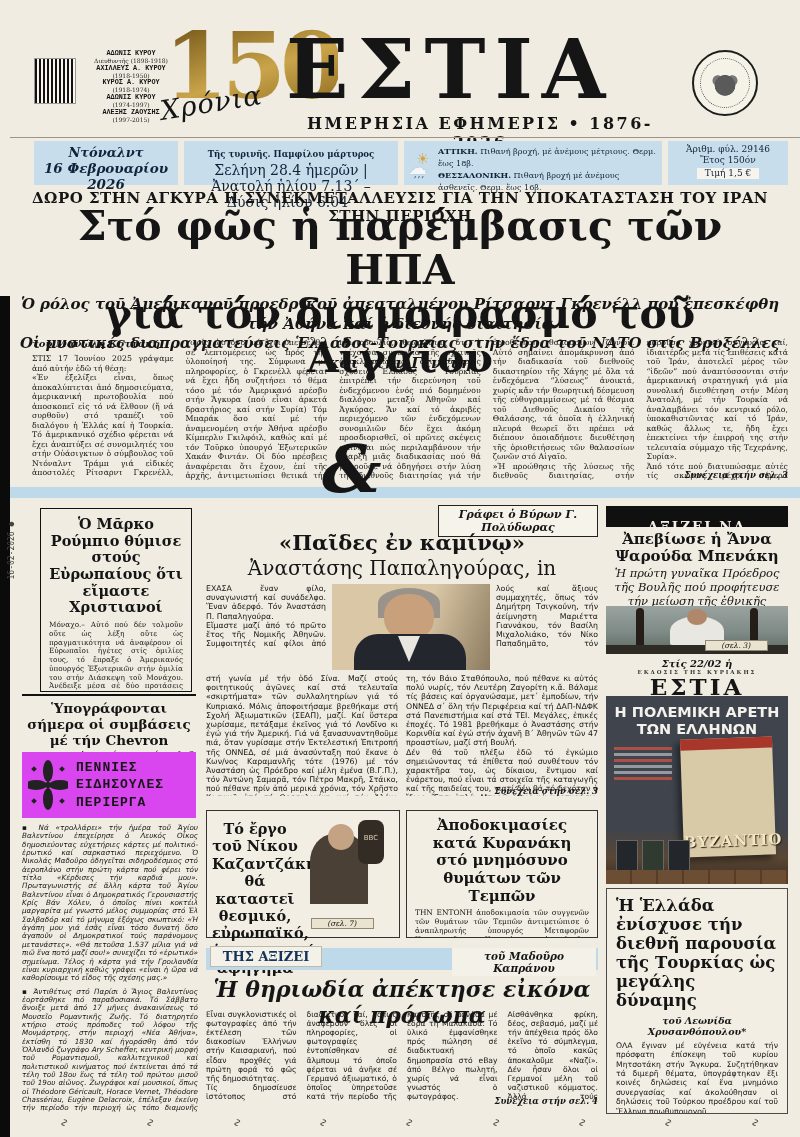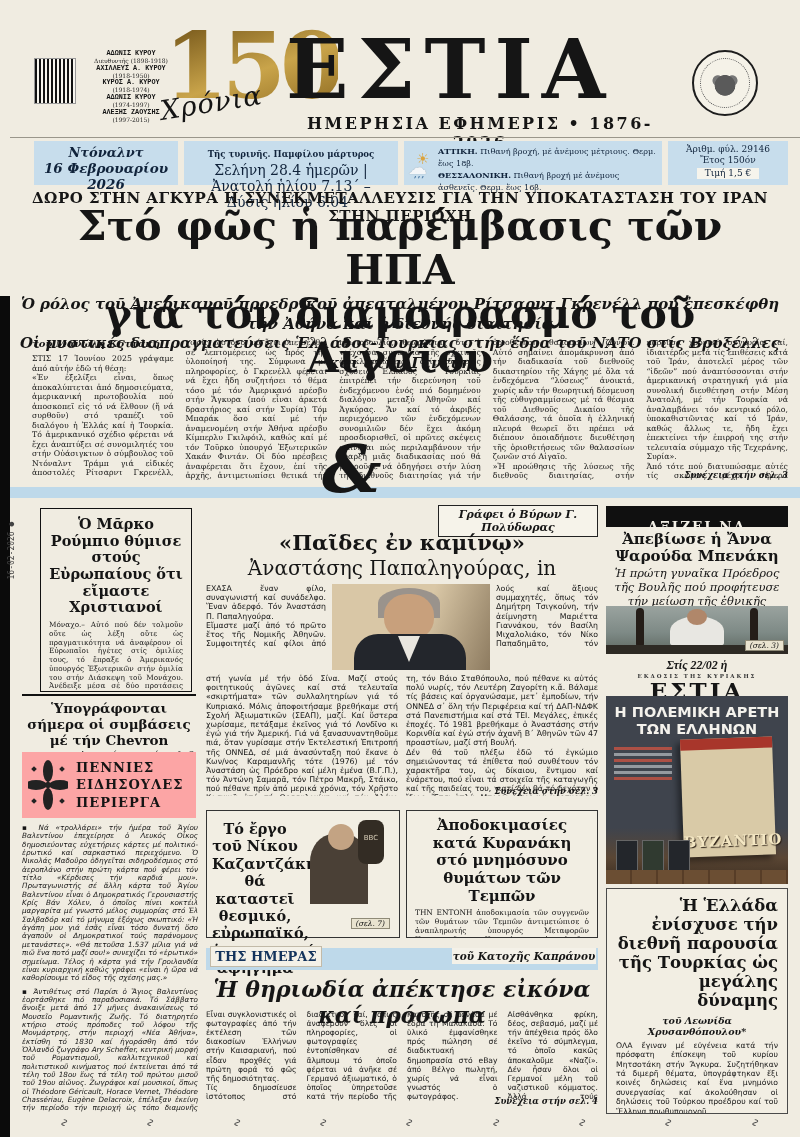--- a/index.html
+++ b/index.html
@@ -66,21 +66,21 @@
   .band{left:10px;top:487px;width:790px;height:11px;background:#bed9ea;}
   .amp{left:322px;top:436px;font-size:66px;font-weight:bold;font-style:italic;z-index:5;line-height:1;}
 
   
   .rubio{left:40px;top:508px;width:152px;height:184px;border:1.4px solid #111;padding:7px 8px;background:#f0ece1;overflow:hidden;}
   .rubio h3{margin:0 0 5px;font-size:14.5px;line-height:1.15;text-align:center;}
   .rubio .bd{font-size:7.3px;line-height:1.2;}
   .chevron{left:22px;top:694px;width:174px;border-top:2px solid #111;border-bottom:2px solid #111;padding:4px 2px 3px;}
   .chevron h3{margin:0;font-size:13.5px;line-height:1.2;text-align:center;}
   .chevron .note{font-style:italic;font-size:8.8px;text-align:right;margin-top:1px;}
-  .pennies{left:22px;top:752px;width:174px;height:66px;background:#fca5a5;display:flex;align-items:center;padding:4px 6px;}
+  .pennies{left:22px;top:752px;width:174px;height:66px;background:#d946ef;display:flex;align-items:center;padding:4px 6px;font-family:Liberation Mono, monospace;}
   .pennies .labels{font-size:13px;font-weight:bold;letter-spacing:1px;line-height:1.35;margin-left:8px;}
   .penn-items{left:22px;top:824px;width:176px;height:288px;font-size:7.2px;line-height:1.16;font-style:italic;overflow:hidden;}
   .penn-items .it{margin-bottom:5px;}
   .penn-items{font-family:"DejaVu Sans",sans-serif;}
 
   
   .mem-byline{left:438px;top:505px;width:160px;border:1px solid #222;background:#f6f3ea;
       font-size:11px;font-style:italic;text-align:center;padding:2px 4px;font-weight:bold;}
   .mem-title{left:206px;top:530px;width:392px;text-align:center;font-size:21px;font-weight:bold;}
   .mem-sub{left:206px;top:556px;width:392px;text-align:center;font-size:20px;}
@@ -99,41 +99,41 @@
   .mem-cont{left:470px;top:786px;width:128px;}
 
   
   .kaz{left:206px;top:810px;width:194px;height:128px;border:1px solid #333;background:#f2eee3;display:flex;padding:5px;}
   .kaz .t{width:86px;font-size:14.5px;font-weight:bold;text-align:center;line-height:1.2;padding-top:4px;}
   .kaz .ph{position:relative;flex:1;margin-left:4px;background:linear-gradient(120deg,#cdb globalization 0,#cdb58f 0%,#b39a74 70%,#8d7353);overflow:hidden;}
   .kaz .mic{position:absolute;right:10px;top:4px;width:26px;height:44px;border-radius:8px;background:#332c24;
       color:#d8cdb8;font-size:7px;text-align:center;padding-top:14px;font-family:"DejaVu Sans",sans-serif;}
   .kaz .man{position:absolute;left:8px;top:18px;width:58px;height:70px;border-radius:40% 40% 0 0;background:#4a4036;}
   .kaz .head{position:absolute;left:26px;top:8px;width:26px;height:26px;border-radius:50%;background:#c3a383;}
-  .capchip{position:absolute;right:4px;bottom:3px;background:#e9e3cf;border:1px solid #8f8a77;
-      font-size:7.5px;font-style:italic;padding:0 4px;}
+  .capchip{position:absolute;right:20px;bottom:3px;background:#e9e3cf;border:1px solid #8f8a77;
+      font-size:7.5px;font-style:italic;padding:0 16px;}
   .kyr{left:406px;top:810px;width:192px;height:128px;border:1px solid #333;padding:6px 8px;overflow:hidden;background:#f2eee3;}
   .kyr h3{margin:0 0 4px;font-size:15px;line-height:1.18;text-align:center;}
   .kyr .bd{font-size:7.4px;line-height:1.2;}
 
   
   .worth-hdr{left:606px;top:506px;width:182px;height:21px;background:#101010;color:#f2efe6;
       text-align:center;font-size:13.5px;font-weight:bold;letter-spacing:2px;padding-top:12px;}
   .ben-title{left:606px;top:531px;width:182px;text-align:center;font-size:15px;font-weight:bold;line-height:1.15;}
   .ben-deck{left:606px;top:567px;width:182px;text-align:center;font-size:11.5px;font-style:italic;line-height:1.2;}
   .ben-photo{left:606px;top:606px;width:182px;height:48px;background:
       linear-gradient(180deg,#9aa39f 0%,#7e8a86 55%,#5d665f);overflow:hidden;}
   .ben-photo .fig{position:absolute;left:64px;top:10px;width:54px;height:30px;border-radius:50% 50% 10% 10%;background:#e8e7e2;}
   .ben-photo .hd{position:absolute;left:81px;top:3px;width:20px;height:16px;border-radius:50%;background:#b0876a;}
   .ben-photo .p1,.ben-photo .p2{position:absolute;top:2px;width:8px;height:40px;background:#241d18;border-radius:4px;}
   .ben-photo .p1{left:30px;} .ben-photo .p2{right:30px;}
   .ben-photo .desk{position:absolute;left:0;bottom:0;width:100%;height:9px;background:#2e2a24;}
 
   .sun-banner{left:606px;top:658px;width:182px;text-align:center;}
-  .sun-banner .l1{font-size:12px;font-weight:bold;font-style:italic;font-family:Liberation Serif, serif;}
+  .sun-banner .l1{font-size:10px;font-weight:bold;font-style:italic;}
   .sun-banner .l2{font-size:5.5px;letter-spacing:2px;font-weight:bold;color:#333;}
   .sun-banner .l3{font-size:23px;font-weight:bold;letter-spacing:3px;line-height:1;}
   .sun-banner .bar{width:120px;height:3px;background:#555;margin:2px auto 0;}
 
   .ad{left:606px;top:696px;width:182px;height:188px;background:linear-gradient(180deg,#3f444d 0 70%,#5a4634 86%,#3a2c1f);overflow:hidden;}
   .ad .t{color:#f4f2ec;font-weight:bold;font-size:14.5px;text-align:center;line-height:1.15;
       font-family:"DejaVu Sans",sans-serif;margin-top:8px;}
   .ad .redlines{position:absolute;left:8px;top:48px;width:58px;}
   .ad .redlines i{display:block;height:3px;margin:3px 0;background:#c05244;opacity:.85;}
   .ad .redlines i.w{background:#cfd3d8;opacity:.6;}
@@ -145,21 +145,21 @@
       radial-gradient(ellipse at 70% 55%,#6b3f23 0 28%,transparent 32%),#cbb astonishing;}
   .ad .book .bt{position:absolute;left:0;right:0;bottom:6px;text-align:center;color:#f3e6c2;
       font-weight:bold;font-size:15px;letter-spacing:1px;text-shadow:1px 1px 1px #2b1f14;}
   .ad .thumbs{position:absolute;left:10px;bottom:10px;display:flex;gap:4px;}
   .ad .thumbs i{display:block;width:20px;height:32px;background:#23262b;border:1px solid #666;}
   .ad .thumbs i:nth-child(2){background:#303a30;}
   .ad .floor{position:absolute;left:0;bottom:0;width:100%;height:14px;
       background:repeating-linear-gradient(90deg,#6b4e33 0 24px,#573d27 24px 26px);}
 
   .turkey{left:606px;top:888px;width:182px;height:226px;border:1px solid #4a4a4a;padding:8px 9px;overflow:hidden;background:#f2eee3;}
-  .turkey h3{margin:0 0 4px;font-size:16.5px;line-height:1.15;text-align:right;}
+  .turkey h3{margin:0 0 4px;font-size:16.5px;line-height:1.15;text-align:left;}
   .turkey .byl{font-size:9.5px;font-weight:bold;font-style:italic;text-align:center;margin-bottom:4px;}
   .turkey .bd{font-size:7.7px;line-height:1.22;font-family:"DejaVu Sans",sans-serif;}
 
   
   .otd-bar{left:206px;top:948px;width:392px;height:22px;background:#bed9ea;}
   .otd-label{left:210px;top:946px;width:112px;background:#f4f1e8;border:1px solid #c2baa8;
       text-align:center;font-size:13px;font-weight:bold;color:#13335c;padding:2px 0;}
   .otd-byl{left:452px;top:948px;width:144px;background:#f4f1e8;text-align:center;
       font-size:10.5px;font-weight:bold;font-style:italic;padding:2px 0;}
   .otd-title{left:206px;top:976px;width:392px;text-align:center;font-size:22px;font-weight:bold;font-style:italic;}
@@ -368,22 +368,22 @@
 
   <div class="abs turkey" data-name="article-turkey-box">
     <h3 data-name="article-title">Ἡ Ἑλλάδα ἐνίσχυσε τήν διεθνῆ παρουσία τῆς Τουρκίας ὡς μεγάλης δύναμης</h3>
     <div class="byl" data-name="article-byline">τοῦ Λεωνίδα Χρυσανθόπουλου*</div>
     <div class="bd just pre" data-name="article-body">ΟΛΑ ἔγιναν μέ εὐγένεια κατά τήν πρόσφατη ἐπίσκεψη τοῦ κυρίου Μητσοτάκη στήν Ἄγκυρα. Συζητήθηκαν τά διμερῆ θέματα, ὑπογράφτηκαν ἕξι κοινές δηλώσεις καί ἕνα μνημόνιο συνεργασίας καί ἀκολούθησαν οἱ δηλώσεις τοῦ Τούρκου προέδρου καί τοῦ Ἕλληνα πρωθυπουργοῦ.
 Τό μήνυμα ὅμως πού δόθηκε πρός τόν διεθνῆ παράγοντα ἦταν ὅτι τά δύο κράτη δέν ἀντιμετωπίζουν σοβαρά προβλήματα μεταξύ τους, ὁπότε</div>
 
   </div>
 
   <div class="abs otd-bar" data-name="of-the-day-bar"></div>
-  <div class="abs otd-label" data-name="of-the-day-label">ΤΗΣ ΗΜΕΡΑΣ</div>
-  <div class="abs otd-byl" data-name="of-the-day-byline">τοῦ Κατοχῆς Καπράνου</div>
+  <div class="abs otd-label" data-name="of-the-day-label">ΤΗΣ ΑΞΙΖΕΙ</div>
+  <div class="abs otd-byl" data-name="of-the-day-byline">τοῦ Μαδοῦρο Καπράνου</div>
   <div class="abs otd-title" data-name="of-the-day-title">Ἡ θηριωδία ἀπέκτησε εἰκόνα καί πρόσωπα</div>
   <div class="abs otd-body pre" data-name="of-the-day-body">Εἶναι συγκλονιστικές οἱ φωτογραφίες ἀπό τήν ἐκτέλεση τῶν διακοσίων Ἑλλήνων στήν Καισαριανή, πού εἶδαν προχθές γιά πρώτη φορά τό φῶς τῆς δημοσιότητας.
 Τίς δημοσίευσε ἱστότοπος στό διαδίκτυο καί, ὅπως ἀναφέρουν ὅλες οἱ πληροφορίες, οἱ φωτογραφίες ἐντοπίσθηκαν σέ ἄλμπουμ τό ὁποῖο φέρεται νά ἀνῆκε σέ Γερμανό ἀξιωματικό, ὁ ὁποῖος ὑπηρετοῦσε κατά τήν περίοδο τῆς Κατοχῆς σέ μονάδα μέ ἕδρα τή Μαλακάσα. Τό ὑλικό ἐμφανίσθηκε πρός πώληση σέ διαδικτυακή δημοπρασία στό eBay ἀπό Βέλγο πωλητή, χωρίς νά εἶναι γνωστός ὁ φωτογράφος.
 Αἰσθάνθηκα φρίκη, δέος, σεβασμό, μαζί μέ τήν ἀπέχθεια πρός ὅλο ἐκεῖνο τό σύμπλεγμα, τό ὁποῖο κακῶς ἀποκαλοῦμε «Ναζί». Δέν ἦσαν ὅλοι οἱ Γερμανοί μέλη τοῦ ναζιστικοῦ κόμματος. Ἀλλά τούς περισσότερους Γερμανούς τούς καλάρεσε ἡ ἰδέα τοῦ Χίτλερ γιά τήν κατάκτηση ὅλης τῆς Εὐρώπης, τούς ἐνέπνευσαν οἱ γελοιότητες περί τῆς «Ἀρείας φυλῆς», οὐδόλως τούς ἐνόχλησαν τά στρατόπεδα συγκεντρώσεως, οἱ θάλαμοι ἀερίων καί τά κρεματόρια,</div>
   <div class="abs cont otd-cont" data-name="of-the-day-continuation">Συνέχεια στήν σελ. 4</div>
 
   <div class="abs folds" data-name="page-bottom-ornaments">
     <span data-name="fold-mark">∿</span>
       <span data-name="fold-mark">∿</span>
       <span data-name="fold-mark">∿</span>

